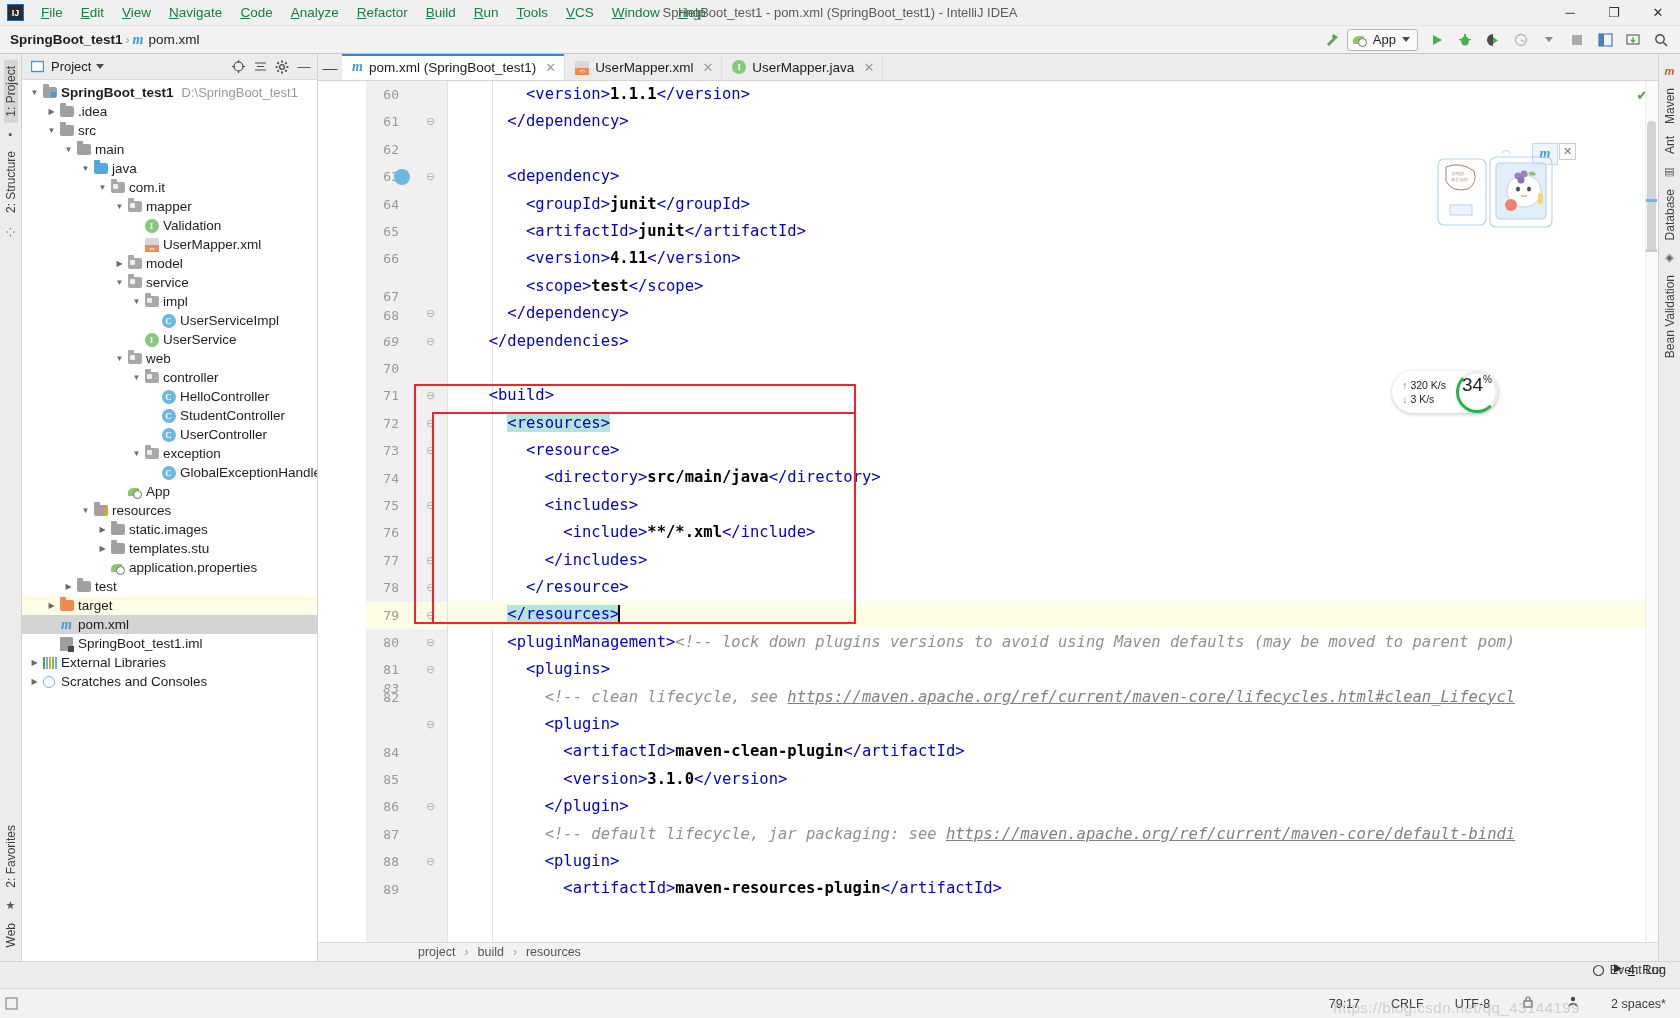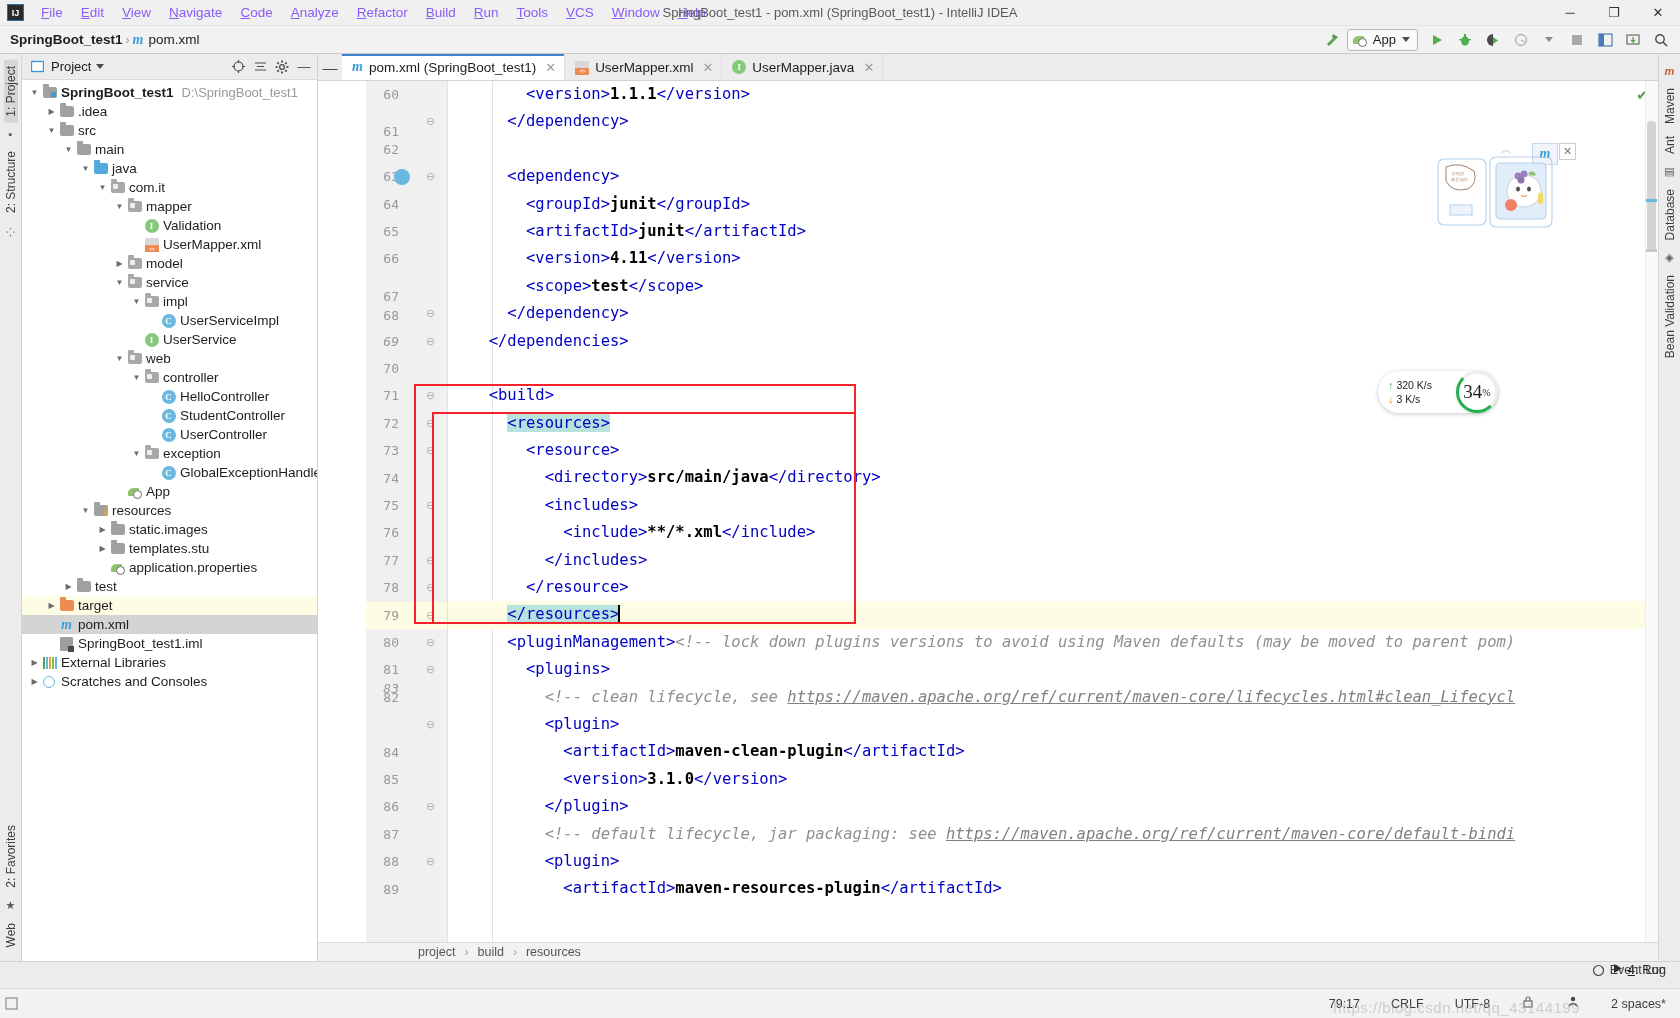--- a/index.html
+++ b/index.html
@@ -15,21 +15,21 @@
     height: 26px; background: #f0f0f0; display: flex; align-items: center;
     border-bottom: 1px solid #e4e4e4; position: relative;
   }
   .ij-logo {
     width: 17px; height: 17px; margin: 0 8px 0 7px; background: #2b2b2b;
     color: #fff; font-size: 9px; font-weight: bold; display: flex;
     align-items: center; justify-content: center; border: 1px solid #1f6fbf;
   }
   .menu { display: flex; align-items: center; gap: 0px; }
   .menu-item {
-    padding: 3px 9px; font-size: 13.5px; color: #8b5cf6; cursor: default;
+    padding: 3px 9px; font-size: 13.5px; color: #15803d; cursor: default;
     white-space: nowrap;
   }
   .menu-item u { text-decoration: underline; }
   .win-title {
     position: absolute; left: 0; right: 0; text-align: center;
     font-size: 13px; color: #5a5a5a; pointer-events: none;
   }
   .win-btns { margin-left: auto; display: flex; z-index: 2; }
   .win-btn {
     width: 44px; height: 26px; display: flex; align-items: center;
@@ -244,22 +244,22 @@
     background: #fff; border-radius: 21px; display: flex; align-items: center;
     box-shadow: 0 1px 4px rgba(0,0,0,.22); padding-left: 10px; gap: 6px;
   }
   .netrows { display: flex; flex-direction: column; font-size: 10.5px;
     line-height: 14px; font-family: "Liberation Sans", sans-serif; }
   .netrow { display: flex; align-items: center; gap: 3px; white-space: nowrap; }
   .up { color: #3aa33a; } .down { color: #e08a2e; }
   .cpuring {
     width: 42px; height: 42px; border-radius: 50%; background: #fff;
     border: 3px solid #eee; border-left-color: #22b14c; border-bottom-color: #22b14c;
-    display: flex; align-items: center; justify-content: center;
-    box-shadow: 0 1px 3px rgba(0,0,0,.12); margin-left: 18px; font-family: Liberation Serif, serif;
+    display: flex; align-items: flex-start; justify-content: center;
+    box-shadow: 0 1px 3px rgba(0,0,0,.12); margin-left: 4px;
   }
   .cpuring .v { font-size: 19px; font-weight: 500; }
   .cpuring .p { font-size: 10px; }
 
   
   .inspect-tick { position: absolute; right: 10px; top: 6px; color: #5a9e4f;
     font-size: 14px; }
 
   
   .vscroll { position: absolute; right: 0; top: 0; bottom: 0; width: 13px;
@@ -739,21 +739,21 @@
         <span class="circ i">I</span>
         <span>UserMapper.java</span>
         <span class="x">✕</span>
       </div>
     </div>
 
     <div class="editor-body">
       <div class="gutter" id="gutter">
           <div style="position: absolute; left: 0px; right: 0px; height: 27.4px; top: 520.6px; background: rgb(253, 252, 229);"></div>
           <div class="gnum" style="top: 0px;">60</div>
-          <div class="gnum" style="top: 27.4px; margin-top: 10px;">61</div>
+          <div class="gnum" style="top: 27.4px;">61</div>
           <div class="gfold" style="top: 27.4px;">⊖</div>
           <div class="gnum" style="top: 54.8px;">62</div>
           <div class="gnum" style="top: 82.2px;">63</div>
           <div class="gfold" style="top: 82.2px;">⊖</div>
           <div class="gmark" style="top: 88.2px;"></div>
           <div class="gnum" style="top: 109.6px;">64</div>
           <div class="gnum" style="top: 137px;">65</div>
           <div class="gnum" style="top: 164.4px;">66</div>
           <div class="gnum" style="top: 202px;">67</div>
           <div class="gnum" style="top: 221px;">68</div>

